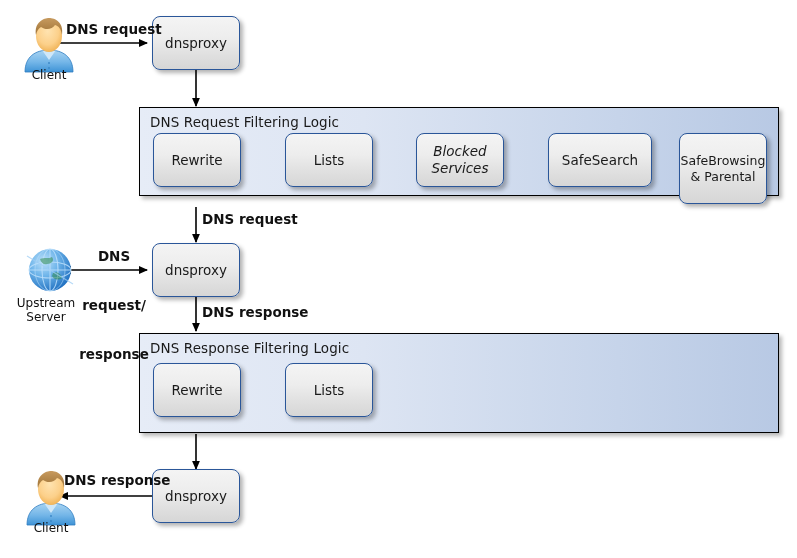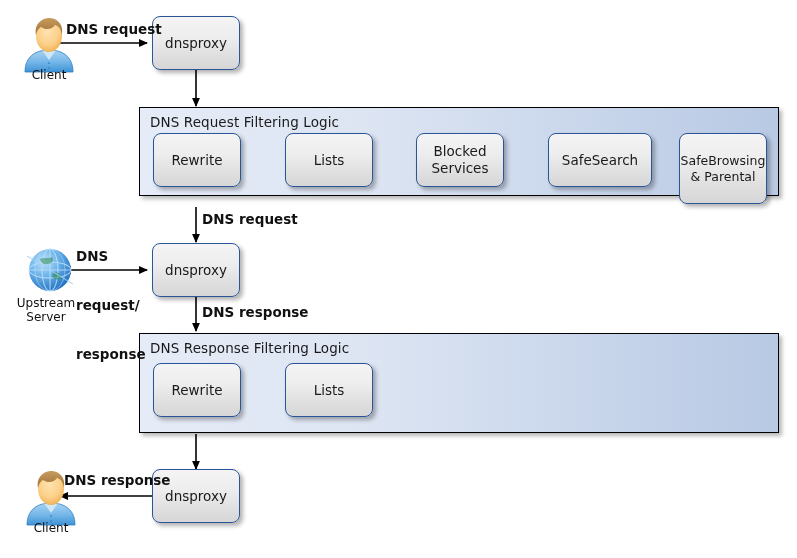--- a/index.html
+++ b/index.html
@@ -56,21 +56,21 @@
 
   
   .elabel {
     position: absolute;
     font-size: 13.5px;
     color: #111111;
     white-space: pre;
     line-height: 1.2;
     font-weight: bold;
   }
-  .elabel.center { text-align: left; }
+  .elabel.center { text-align: center; }
 
   
   .actor-label {
     position: absolute;
     font-size: 12px;
     color: #111111;
     text-align: center;
     line-height: 1.2;
     width: 100px;
   }
@@ -201,21 +201,21 @@
   </div>
 
   <div class="node" style="left:153px; top:133px; width:88px; height:54px;">
     <span>Rewrite</span>
   </div>
 
   <div class="node" style="left:285px; top:133px; width:88px; height:54px;">
     <span>Lists</span>
   </div>
 
-  <div class="node" style="left:416px; top:133px; width:88px; height:54px;">
+  <div class="node" style="left:416px; top:133px; width:88px; height:54px;font-style:italic;">
     <div>
       <span>Blocked</span>
       <span>Services</span>
     </div>
   </div>
 
   <div class="node" style="left:548px; top:133px; width:104px; height:54px;">
     <span>SafeSearch</span>
   </div>
 

